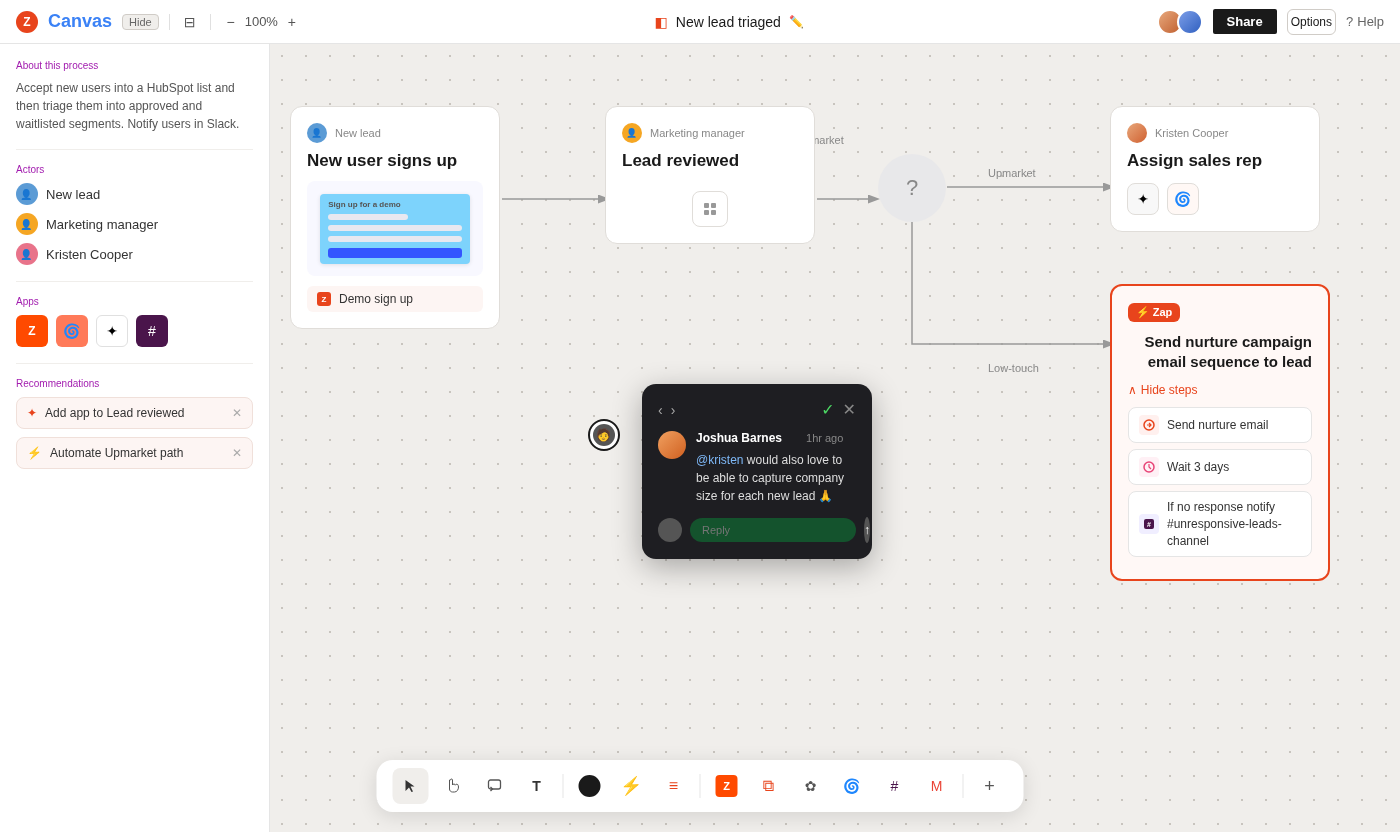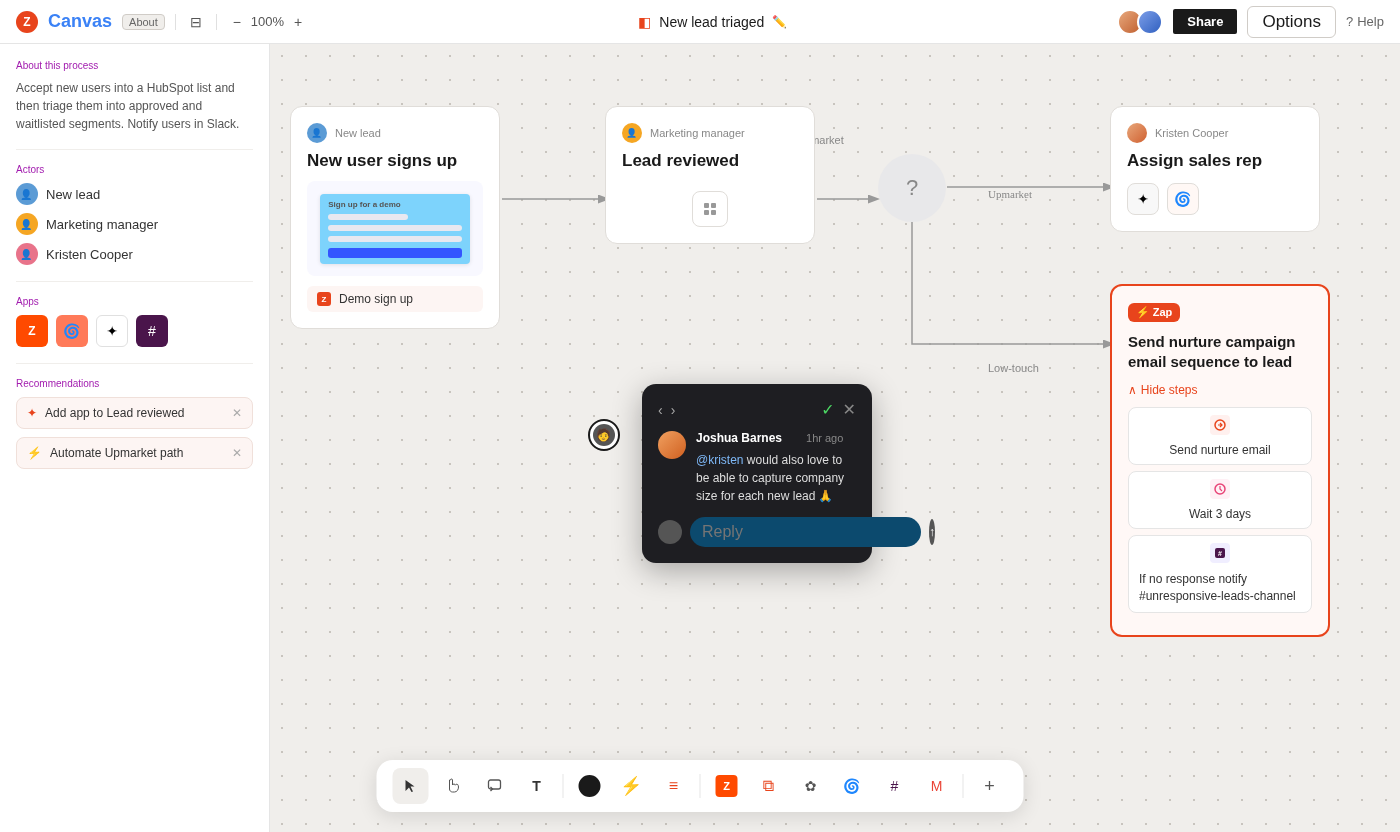--- a/index.html
+++ b/index.html
@@ -18,21 +18,21 @@
     .canvas-title-icon { color: #e8441c; font-size: 14px; }
     .canvas-title { font-size: 14px; font-weight: 400; color: #1a1a1a; }
     .edit-icon { color: #aaa; font-size: 12px; cursor: pointer; }
     .topbar-right { display: flex; align-items: center; gap: 10px; }
     .avatars { display: flex; }
     .avatar { width: 26px; height: 26px; border-radius: 50%; border: 2px solid white; margin-left: -6px; }
     .avatar:first-child { margin-left: 0; }
     .avatar-img1 { background: linear-gradient(135deg, #e8a87c, #c06030); }
     .avatar-img2 { background: linear-gradient(135deg, #7c9ee8, #3060c0); }
     .share-btn { background: #1a1a1a; color: white; border: none; border-radius: 2px; padding: 5px 14px; font-size: 13px; font-weight: 600; cursor: pointer; }
-    .options-btn { background: white; color: #1a1a1a; border: 1px solid #d0ccc7; border-radius: 6px; padding: 5px 14px; font-size: 17px; cursor: pointer; }
+    .options-btn { background: white; color: #1a1a1a; border: 1px solid #d0ccc7; border-radius: 6px; padding: 5px 3px; font-size: 12px; cursor: pointer; }
     .help-btn { display: flex; align-items: center; gap: 4px; color: #666; font-size: 13px; cursor: pointer; background: none; border: none; }
 
     
     .sidebar { position: absolute; top: 44px; left: 0; width: 270px; bottom: 0; background: white; border-right: 1px solid #e5e5e5; padding: 16px; overflow-y: auto; z-index: 50; }
     .sidebar-section-title { font-size: 10px; font-weight: 400; color: #a21caf; margin-bottom: 8px; }
     .sidebar-desc { font-size: 12px; color: #555; line-height: 1.5; margin-bottom: 16px; }
     .sidebar-divider { height: 1px; background: #f0eeeb; margin-bottom: 14px; }
     .actor-list { display: flex; flex-direction: column; gap: 8px; margin-bottom: 16px; }
     .actor-item { display: flex; align-items: center; gap: 8px; font-size: 13px; color: #333; }
     .actor-avatar { width: 22px; height: 22px; border-radius: 50%; display: flex; align-items: center; justify-content: center; font-size: 10px; color: white; }
@@ -80,23 +80,23 @@
     .decision-diamond { width: 68px; height: 68px; background: #e8e8ea; border-radius: 50%; display: flex; align-items: center; justify-content: center; font-size: 22px; color: #888; }
 
     
     .node-assign { left: 840px; top: 62px; width: 210px; padding: 16px; }
     .node-icons-row { display: flex; gap: 8px; margin-top: 12px; }
     .integration-icon { width: 32px; height: 32px; border-radius: 8px; border: 1px solid #e0ddd9; display: flex; align-items: center; justify-content: center; font-size: 16px; }
 
     
     .node-zap { position: absolute; left: 840px; top: 240px; width: 220px; padding: 16px; border: 2px solid #e8441c; border-radius: 12px; background: #fff8f6; }
     .zap-badge { display: inline-flex; align-items: center; gap: 4px; background: #e8441c; color: white; border-radius: 6px; padding: 3px 8px; font-size: 11px; font-weight: 600; margin-bottom: 10px; }
-    .zap-title { font-size: 15px; font-weight: 600; color: #1a1a1a; margin-bottom: 12px; line-height: 1.3; }
+    .zap-title { font-size: 15px; font-weight: 600; color: #1a1a1a; margin-bottom: 12px; line-height: 1.3; text-align: right; }
     .zap-steps-toggle { display: flex; align-items: center; gap: 4px; font-size: 12px; color: #e8441c; cursor: pointer; margin-bottom: 10px; }
-    .zap-step { display: flex; align-items: center; gap: 8px; padding: 7px 10px; background: white; border: 1px solid #e5e5e5; border-radius: 8px; font-size: 12px; color: #333; margin-bottom: 6px; flex-direction: column; }
+    .zap-step { display: flex; align-items: center; gap: 8px; padding: 7px 10px; background: white; border: 1px solid #e5e5e5; border-radius: 8px; font-size: 12px; color: #333; margin-bottom: 6px; }
     .zap-step-icon { width: 20px; height: 20px; border-radius: 4px; display: flex; align-items: center; justify-content: center; font-size: 11px; flex-shrink: 0; }
 
     
     .arrows-svg { position: absolute; top: 0; left: 0; width: 100%; height: 100%; pointer-events: none; }
 
     
     .comment-popup { position: absolute; left: 372px; top: 340px; width: 230px; background: #1e1e22; border-radius: 14px; padding: 16px; z-index: 200; box-shadow: 0 8px 30px rgba(0,0,0,0.3); }
     .comment-nav { display: flex; align-items: center; justify-content: space-between; margin-bottom: 12px; }
     .comment-nav-arrows { display: flex; gap: 8px; }
     .comment-nav-btn { background: none; border: none; color: #aaa; font-size: 14px; cursor: pointer; }
@@ -106,21 +106,21 @@
     .comment-body { display: flex; gap: 10px; }
     .comment-avatar { width: 28px; height: 28px; border-radius: 50%; background: linear-gradient(135deg, #f0a060, #d06020); flex-shrink: 0; }
     .comment-content { flex: 1; }
     .comment-meta { display: flex; align-items: center; gap: 24px; margin-bottom: 6px; }
     .comment-author { font-size: 12px; font-weight: 600; color: white; }
     .comment-time { font-size: 11px; color: #888; }
     .comment-text { font-size: 12px; color: #ddd; line-height: 1.5; }
     .comment-mention { color: #7eb8f7; }
     .comment-reply-row { display: flex; align-items: center; gap: 8px; margin-top: 12px; }
     .comment-reply-avatar { width: 24px; height: 24px; border-radius: 50%; background: #555; flex-shrink: 0; }
-    .comment-reply-input { flex: 1; background: #0c4a6e; border: none; border-radius: 20px; padding: 6px 12px; color: #aaa; font-size: 16px; outline: none; }
+    .comment-reply-input { flex: 1; background: #14532d; border: none; border-radius: 20px; padding: 6px 12px; color: #aaa; font-size: 11px; outline: none; }
     .comment-send-btn { width: 26px; height: 26px; background: #555; border-radius: 50%; display: flex; align-items: center; justify-content: center; cursor: pointer; border: none; color: white; font-size: 12px; }
 
     
     .comment-marker { position: absolute; left: 318px; top: 375px; width: 32px; height: 32px; background: white; border: 2px solid #1a1a1a; border-radius: 50%; display: flex; align-items: center; justify-content: center; cursor: pointer; z-index: 150; }
     .comment-marker-inner { width: 22px; height: 22px; border-radius: 50%; background: #555; display: flex; align-items: center; justify-content: center; }
     .comment-marker-face { font-size: 12px; }
 
     
     .bottom-toolbar { position: absolute; bottom: 20px; left: 50%; transform: translateX(-50%); background: white; border-radius: 16px; padding: 8px 16px; display: flex; align-items: center; gap: 6px; box-shadow: 0 4px 20px rgba(0,0,0,0.12); z-index: 200; }
     .toolbar-btn { width: 36px; height: 36px; border-radius: 8px; display: flex; align-items: center; justify-content: center; cursor: pointer; background: none; border: none; font-size: 16px; color: #555; transition: background 0.15s; }
@@ -134,21 +134,21 @@
     .edge-label { position: absolute; font-size: 11px; color: #888; }
     .kristen-icon { width: 20px; height: 20px; border-radius: 50%; background: linear-gradient(135deg, #e8a87c, #d06030); }
   </style>
 </head>
 <body>
 
 <div class="topbar">
   <div class="topbar-left">
     <div class="topbar-logo">Z</div>
     <span class="topbar-title">Canvas</span>
-    <span class="topbar-badge">About</span>
+    <span class="topbar-badge">Hide</span>
     <div class="topbar-divider"></div>
 
     <button class="zoom-btn">⊟</button>
     <div class="topbar-divider"></div>
     <div class="topbar-zoom">
       <button class="zoom-btn">−</button>
       <span>100%</span>
       <button class="zoom-btn">+</button>
     </div>
   </div>
@@ -232,21 +232,21 @@
     <line x1="677" y1="143" x2="842" y2="143" stroke="#999" stroke-width="1.5" marker-end="url(#arrow)"></line>
 
     <path d="M 642 178 L 642 300 L 842 300" stroke="#999" stroke-width="1.5" fill="none" marker-end="url(#arrow)"></path>
     <defs>
       <marker id="arrow" markerWidth="8" markerHeight="8" refX="6" refY="3" orient="auto">
         <path d="M0,0 L0,6 L8,3 z" fill="#999"></path>
       </marker>
     </defs>
   </svg>
 
-  <div class="edge-label" style="left: 718px; top: 144px; font-family: Liberation Serif, serif;">Upmarket</div>
+  <div class="edge-label" style="left: 718px; top: 123px;">Upmarket</div>
   <div class="edge-label" style="left: 718px; top: 318px;">Low-touch</div>
   <div class="edge-label" style="left: 468px; top: 90px;">Is customer upmarket</div>
 
   <div class="node node-signup">
     <div class="node-header">
       <div class="actor-avatar actor-blue" style="width:20px;height:20px;font-size:9px;">👤</div>
       <span style="font-size:11px;color:#888;">New lead</span>
     </div>
     <div class="node-title">New user signs up</div>
     <div class="node-form-preview">

